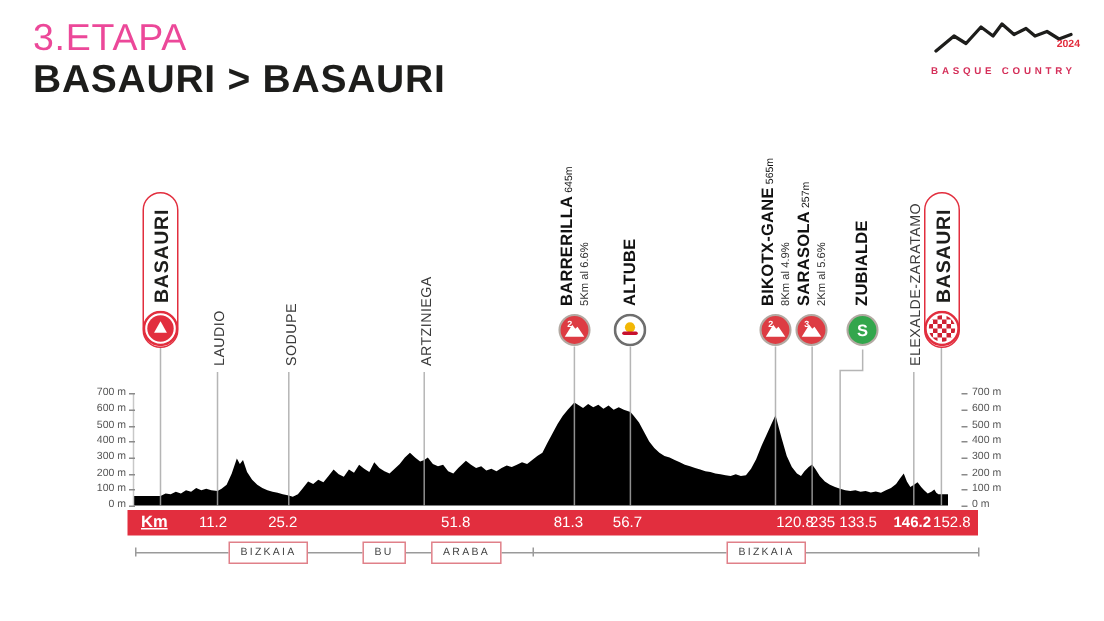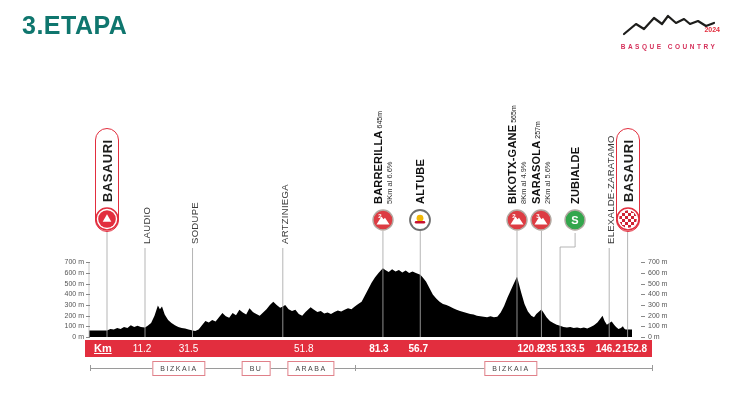--- a/index.html
+++ b/index.html
@@ -1,20 +1,20 @@
 <!DOCTYPE html>
 <html><head>
 <meta charset="utf-8">
 <style>
   html,body{margin:0;padding:0;background:#fff;}
   #stage{position:relative;width:736px;height:414px;background:#fff;overflow:hidden;
          font-family:"Liberation Sans",sans-serif;}
   
   .hdr{position:absolute;left:22px;top:12px;}
-  .stage-no{font-size:25px;font-weight:bold;letter-spacing:.5px;color:#0f766e;line-height:1.05;}
+  .stage-no{font-size:25px;font-weight:normal;letter-spacing:.5px;color:#ec4899;line-height:1.05;}
   .route{font-size:26px;font-weight:bold;letter-spacing:.5px;color:#1d1d1b;line-height:1.1;}
   .meta{font-size:11px;color:#9a9a9a;margin-top:7px;letter-spacing:.4px;}
   
   .logo{position:absolute;right:12px;top:10px;width:110px;text-align:center;}
   .logo-word{font-size:27px;font-weight:bold;letter-spacing:-1px;color:#1d1d1b;line-height:1;margin-top:-4px;}
   .logo-sub{font-size:6.5px;letter-spacing:2.5px;color:#d5305a;font-weight:bold;margin-top:3px;}
   .logo-year{position:absolute;right:4px;top:16px;font-size:7px;font-weight:bold;color:#e22e3e;}
   
   #chart-svg{position:absolute;left:0;top:0;pointer-events:none;}
   
@@ -31,35 +31,36 @@
   .micon{position:absolute;width:22px;height:22px;}
   
   .pill{position:absolute;width:24px;height:104px;border:1.5px solid #e22e3e;border-radius:13px;
         background:#fff;box-sizing:border-box;}
   .pill-label{position:absolute;transform:rotate(-90deg);transform-origin:0 0;white-space:nowrap;
         font-size:13px;font-weight:bold;color:#1d1d1b;letter-spacing:.5px;}
   
   .kmbar{position:absolute;left:85px;top:340px;width:567px;height:17px;background:#e22e3e;}
   .kmbar .title{position:absolute;left:9px;top:2px;font-size:11px;font-weight:bold;color:#fff;text-decoration:underline;}
   .kmval{position:absolute;top:3px;transform:translateX(-50%);font-size:10px;color:#fff;}
-  .kmval.b{font-weight:bold;}
+  .kmval.b{font-weight:normal;}
   
   .regline{position:absolute;left:90px;top:368px;width:562px;height:1px;background:#9a9a9a;}
   .regtick{position:absolute;width:1px;height:6px;background:#9a9a9a;top:365px;}
   .region-box{position:absolute;top:361px;transform:translateX(-50%);background:#fff;
         border:1px solid #e08089;font-size:7px;letter-spacing:1.5px;color:#444;
         padding:3px 7px;white-space:nowrap;}
 </style>
 </head>
 <body>
 
 <div id="stage">
 
   <div class="hdr">
     <div class="stage-no">3.ETAPA</div>
+    <div class="route">BASAURI &gt; BASAURI</div>
   </div>
 
   <div class="logo">
     <svg width="110" height="26" viewBox="0 0 110 26">
       <polyline points="10,24 22,14 30,19 40,8 48,14 54,6 62,13 70,9 76,14 84,11 92,16 100,13" fill="none" stroke="#1d1d1b" stroke-width="2.2" stroke-linejoin="round" stroke-linecap="round"></polyline>
     </svg>
     <div class="logo-year">2024</div>
     <div class="logo-sub">BASQUE COUNTRY</div>
   </div>
 
@@ -193,21 +194,21 @@
             <rect x="6" y="18" width="3" height="3" fill="#cf2233"></rect>
             <rect x="12" y="18" width="3" height="3" fill="#cf2233"></rect>
             <rect x="18" y="18" width="3" height="3" fill="#cf2233"></rect>
           </g>
         </svg></div>
     </div>
 
   <div class="kmbar">
     <span class="title">Km</span>
   <span class="kmval" style="left: 57.0128px;">11.2</span>
-      <span class="kmval" style="left: 103.529px;">31.5</span>
+      <span class="kmval" style="left: 103.529px;">25.2</span>
       <span class="kmval" style="left: 195.809px; margin-left: 23px;">51.8</span>
       <span class="kmval b" style="left: 293.932px;">81.3</span>
       <span class="kmval b" style="left: 333.266px;">56.7</span>
       <span class="kmval b" style="left: 444.995px;">120.8</span>
       <span class="kmval b" style="left: 463.432px;">235</span>
       <span class="kmval b" style="left: 487.099px;">133.5</span>
       <span class="kmval" style="left: 523.203px; font-weight: bold;">146.2</span>
       <span class="kmval b" style="left: 549.603px;">152.8</span>
     </div>
 

